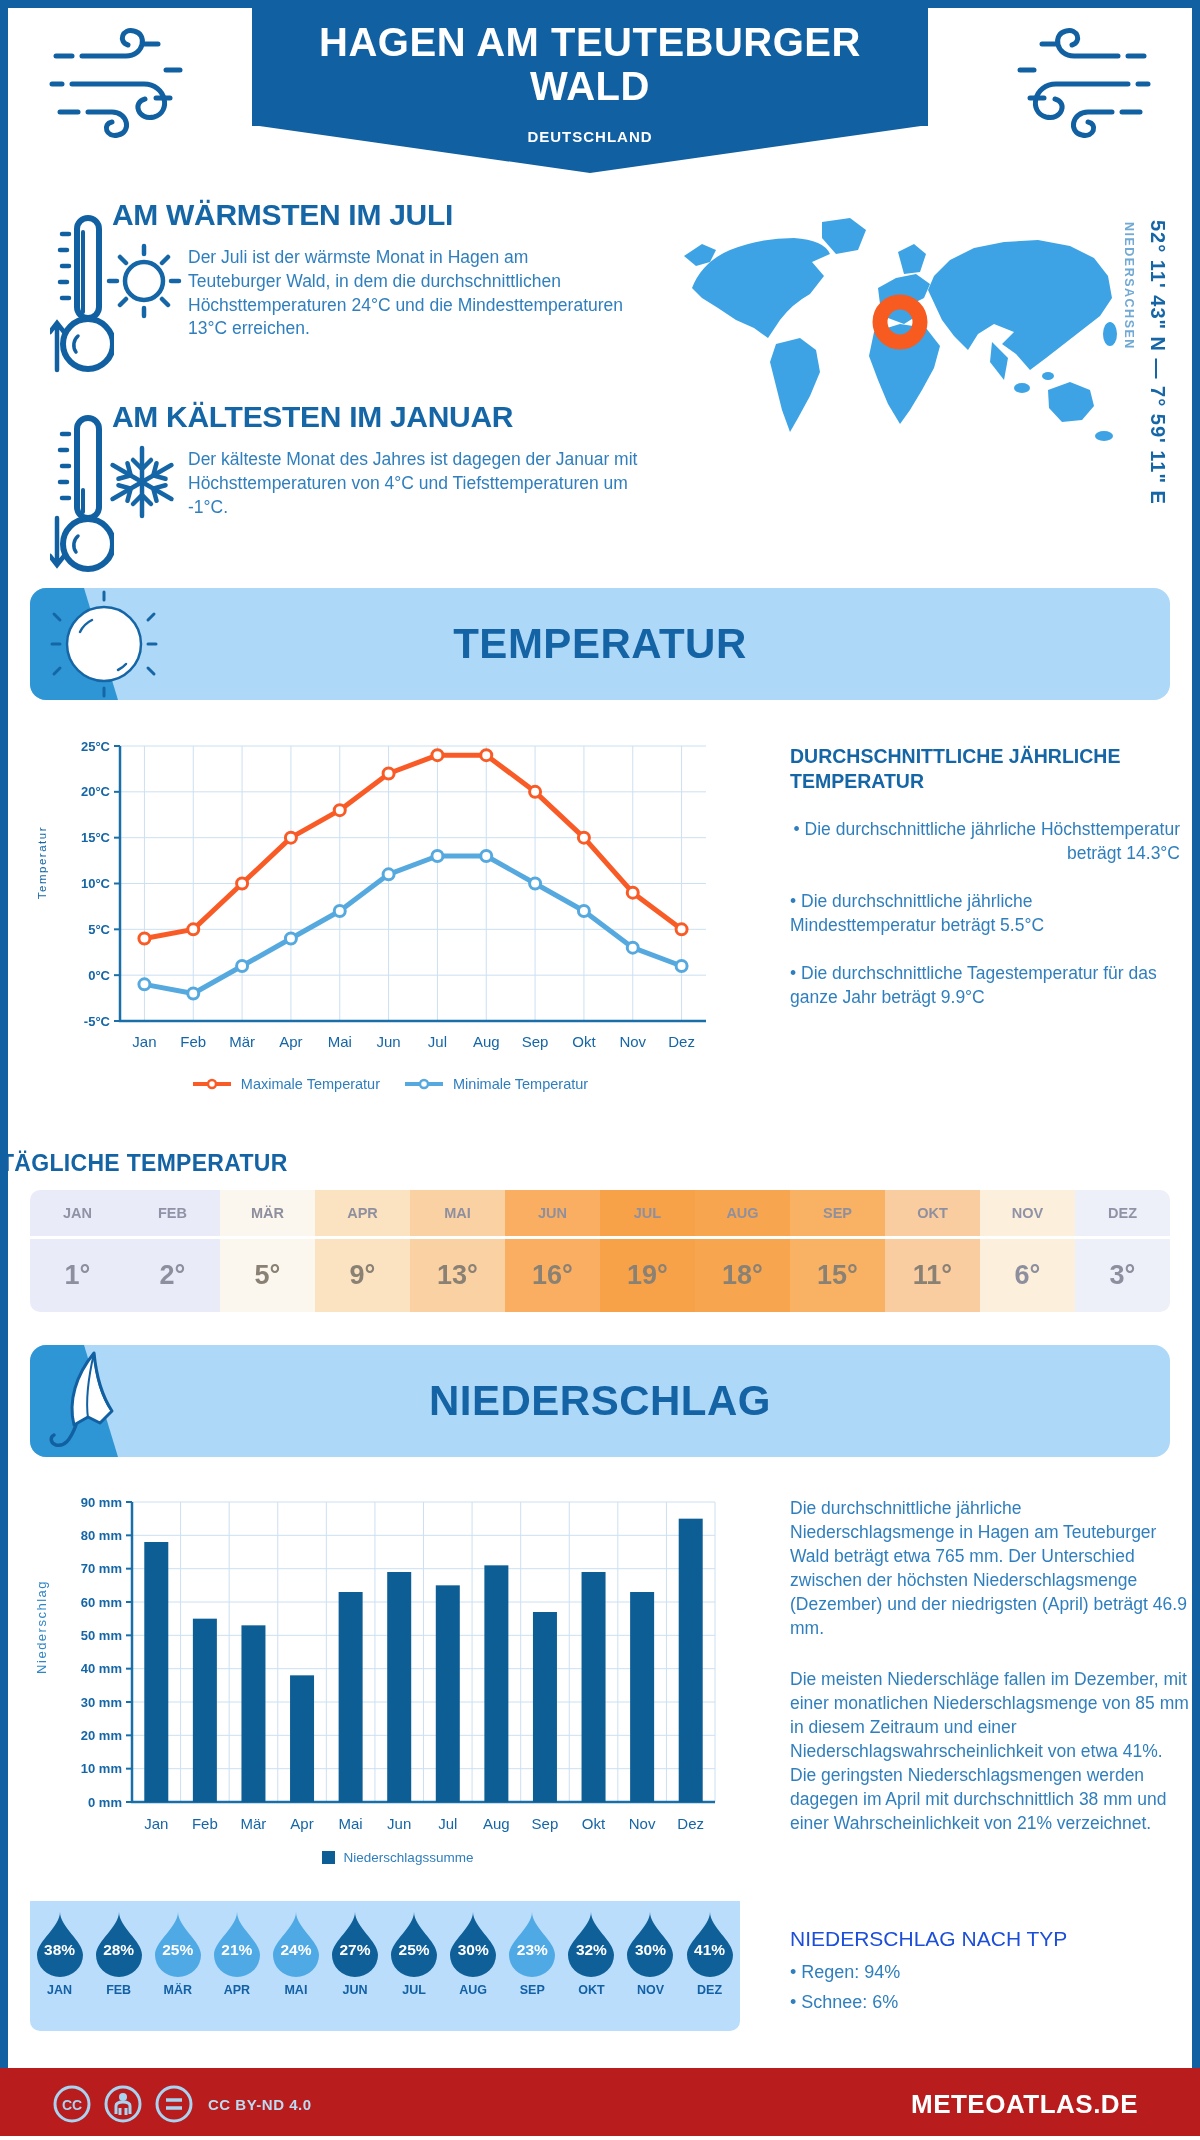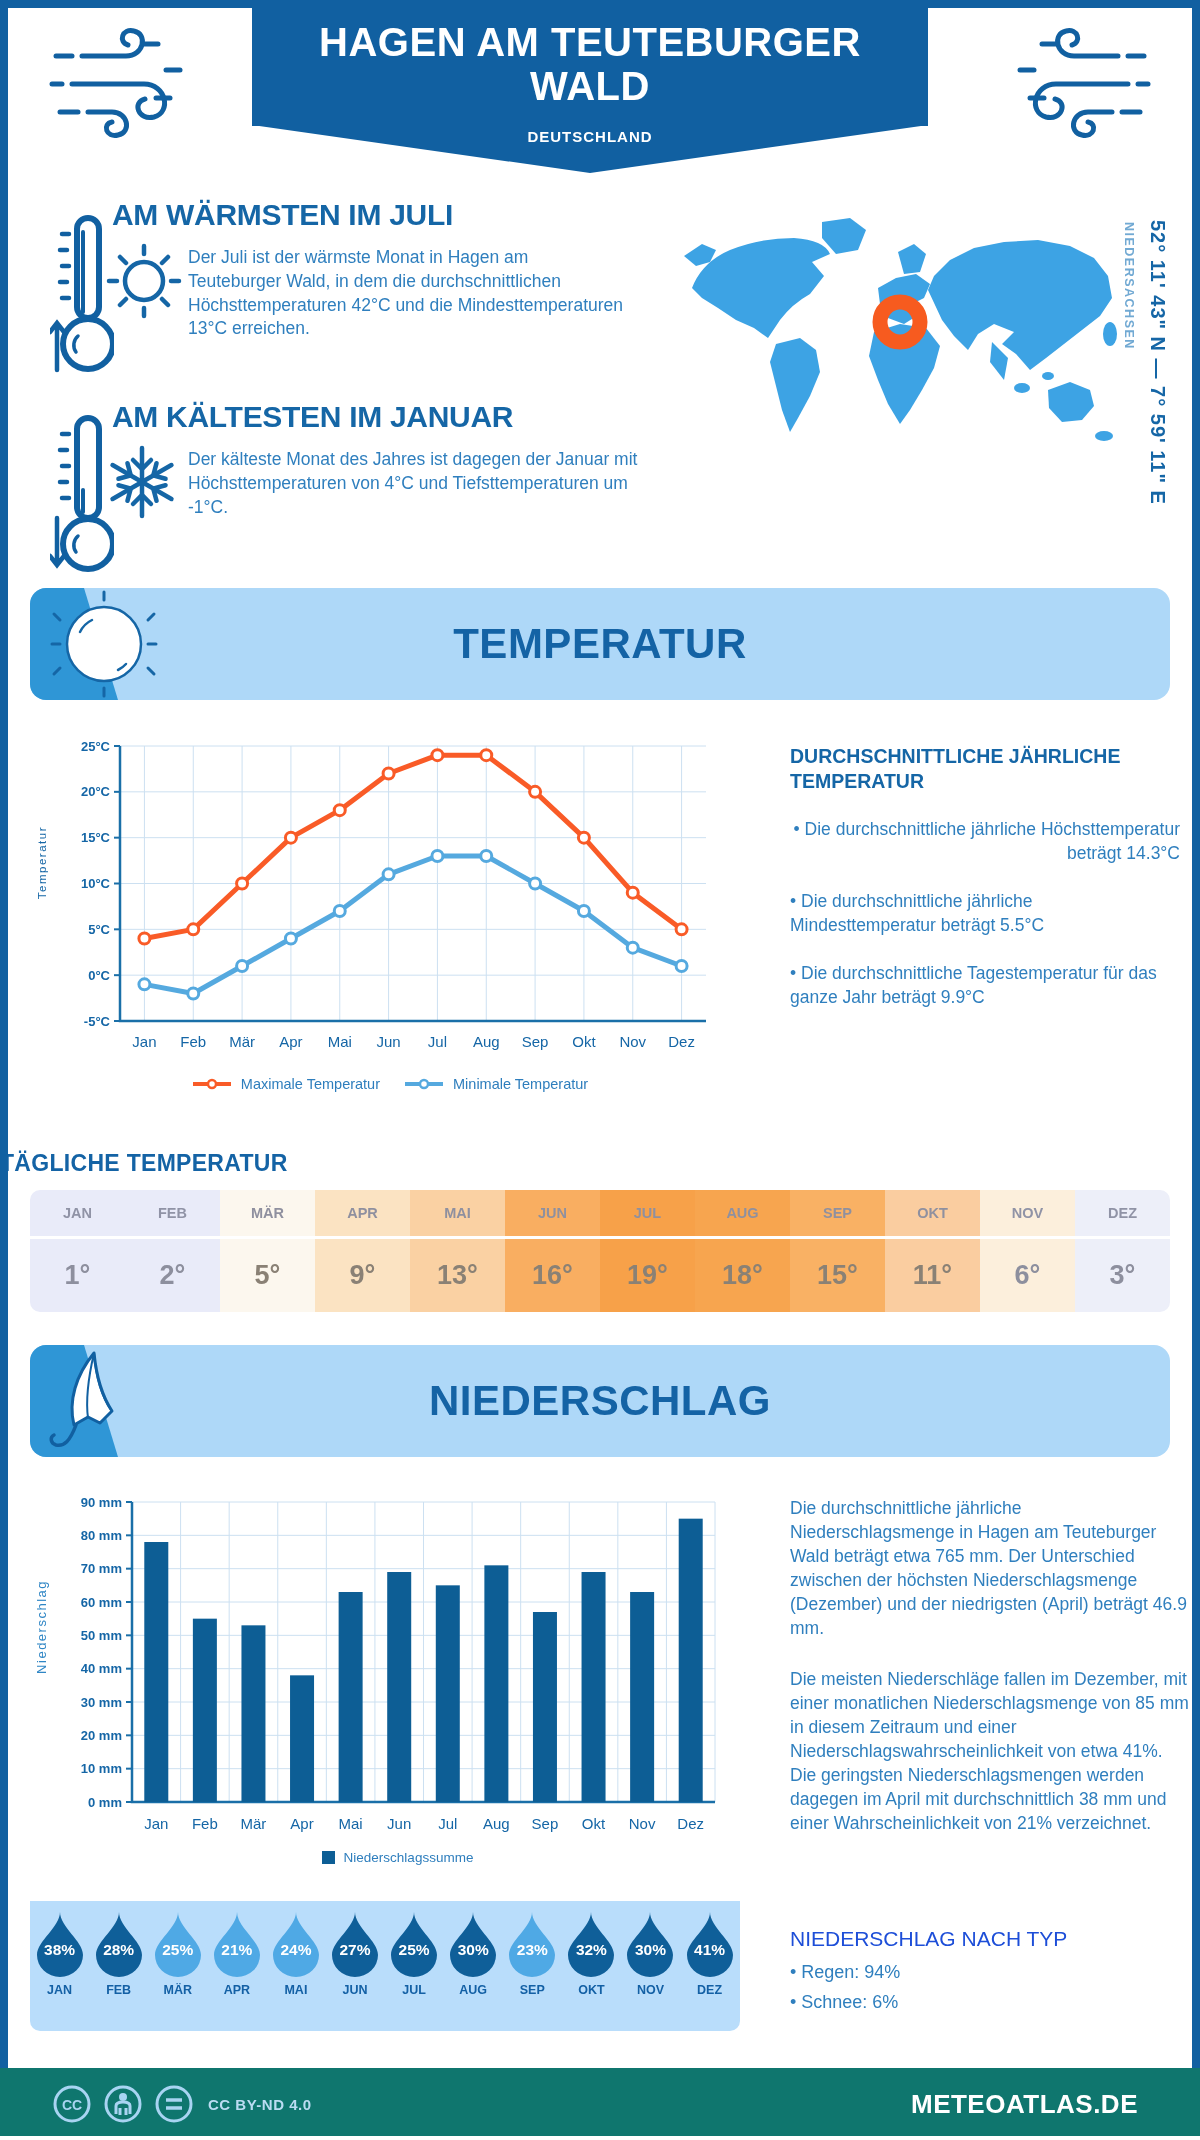--- a/index.html
+++ b/index.html
@@ -77,21 +77,21 @@
     font-size:16.5px;font-weight:bold;letter-spacing:.5px;}
   .prob-panel{position:absolute;left:30px;top:1901px;width:710px;height:130px;background:#B9DDFB;
     border-radius:0 0 10px 10px;display:flex;}
   .prob-cell{width:59.1px;display:flex;flex-direction:column;align-items:center;padding-top:10px;}
   .prob-drop{position:relative;width:48px;height:66px;}
   .prob-pct{position:absolute;left:0;top:30px;width:48px;text-align:center;color:#ffffff;
     font-size:15.5px;font-weight:bold;}
   .prob-mon{margin-top:6px;color:#1360A5;font-size:12.5px;font-weight:bold;}
 
   
-  .footer{position:absolute;left:0;top:2068px;width:1200px;height:72px;background:#0f766e;z-index:6;
+  .footer{position:absolute;left:0;top:2068px;width:1200px;height:72px;background:#b91c1c;z-index:6;
     display:flex;align-items:center;}
   .cc-icons{display:flex;align-items:center;gap:11px;margin-left:52px;}
   .cc-label{margin-left:14px;color:#BBDCF2;font-size:15px;font-weight:bold;letter-spacing:.5px;}
   .site{position:absolute;right:62px;color:#ffffff;font-size:26px;font-weight:bold;letter-spacing:.5px;}
 </style>
 </head>
 <body>
 
 <div class="page">
 
@@ -148,21 +148,21 @@
     </g>
   </svg>
   <svg class="suncold" style="left:104px;top:240px;" width="80" height="80" viewBox="0 0 80 80">
     <g fill="none" stroke="#1566A6" stroke-linecap="round">
       <circle cx="40" cy="41" r="19" stroke-width="4.5"></circle>
       <path d="M40 6 V14 M40 68 V76 M5 41 H13 M67 41 H75 M16 17 L22 23 M58 59 L64 65 M64 17 L58 23 M22 59 L16 65" stroke-width="4.5"></path>
       <path d="M28 34 A13 13 0 0 1 36 28" stroke-width="3" stroke="#ffffff" opacity="0"></path>
     </g>
   </svg>
   <div class="info-head" style="left:112px;top:198px;">AM WÄRMSTEN IM JULI</div>
-  <div class="info-text" style="left:188px;top:246px;width:438px;">Der Juli ist der wärmste Monat in Hagen am Teuteburger Wald, in dem die durchschnittlichen Höchsttemperaturen 42°C und die Mindesttemperaturen 13°C erreichen.</div>
+  <div class="info-text" style="left:188px;top:246px;width:438px;">Der Juli ist der wärmste Monat in Hagen am Teuteburger Wald, in dem die durchschnittlichen Höchsttemperaturen 24°C und die Mindesttemperaturen 13°C erreichen.</div>
 
   <svg class="thermo" style="left:50px;top:412px;" width="64" height="168" viewBox="0 0 64 168">
     <g fill="none" stroke="#1160A1" stroke-linecap="round">
       <rect x="27" y="6" width="22" height="100" rx="11" stroke-width="6"></rect>
       <circle cx="38" cy="132" r="25" stroke-width="6"></circle>
       <path d="M33 78 V100" stroke-width="4"></path>
       <path d="M28 124 A12 12 0 0 0 26 140" stroke-width="3.5"></path>
       <path d="M12 22 H19 M10 38 H17 M12 54 H19 M10 70 H17 M12 86 H19" stroke-width="4.5"></path>
       <path d="M7 106 V152 M0 144 L7 153 L14 144" stroke-width="4.5"></path>
     </g>

